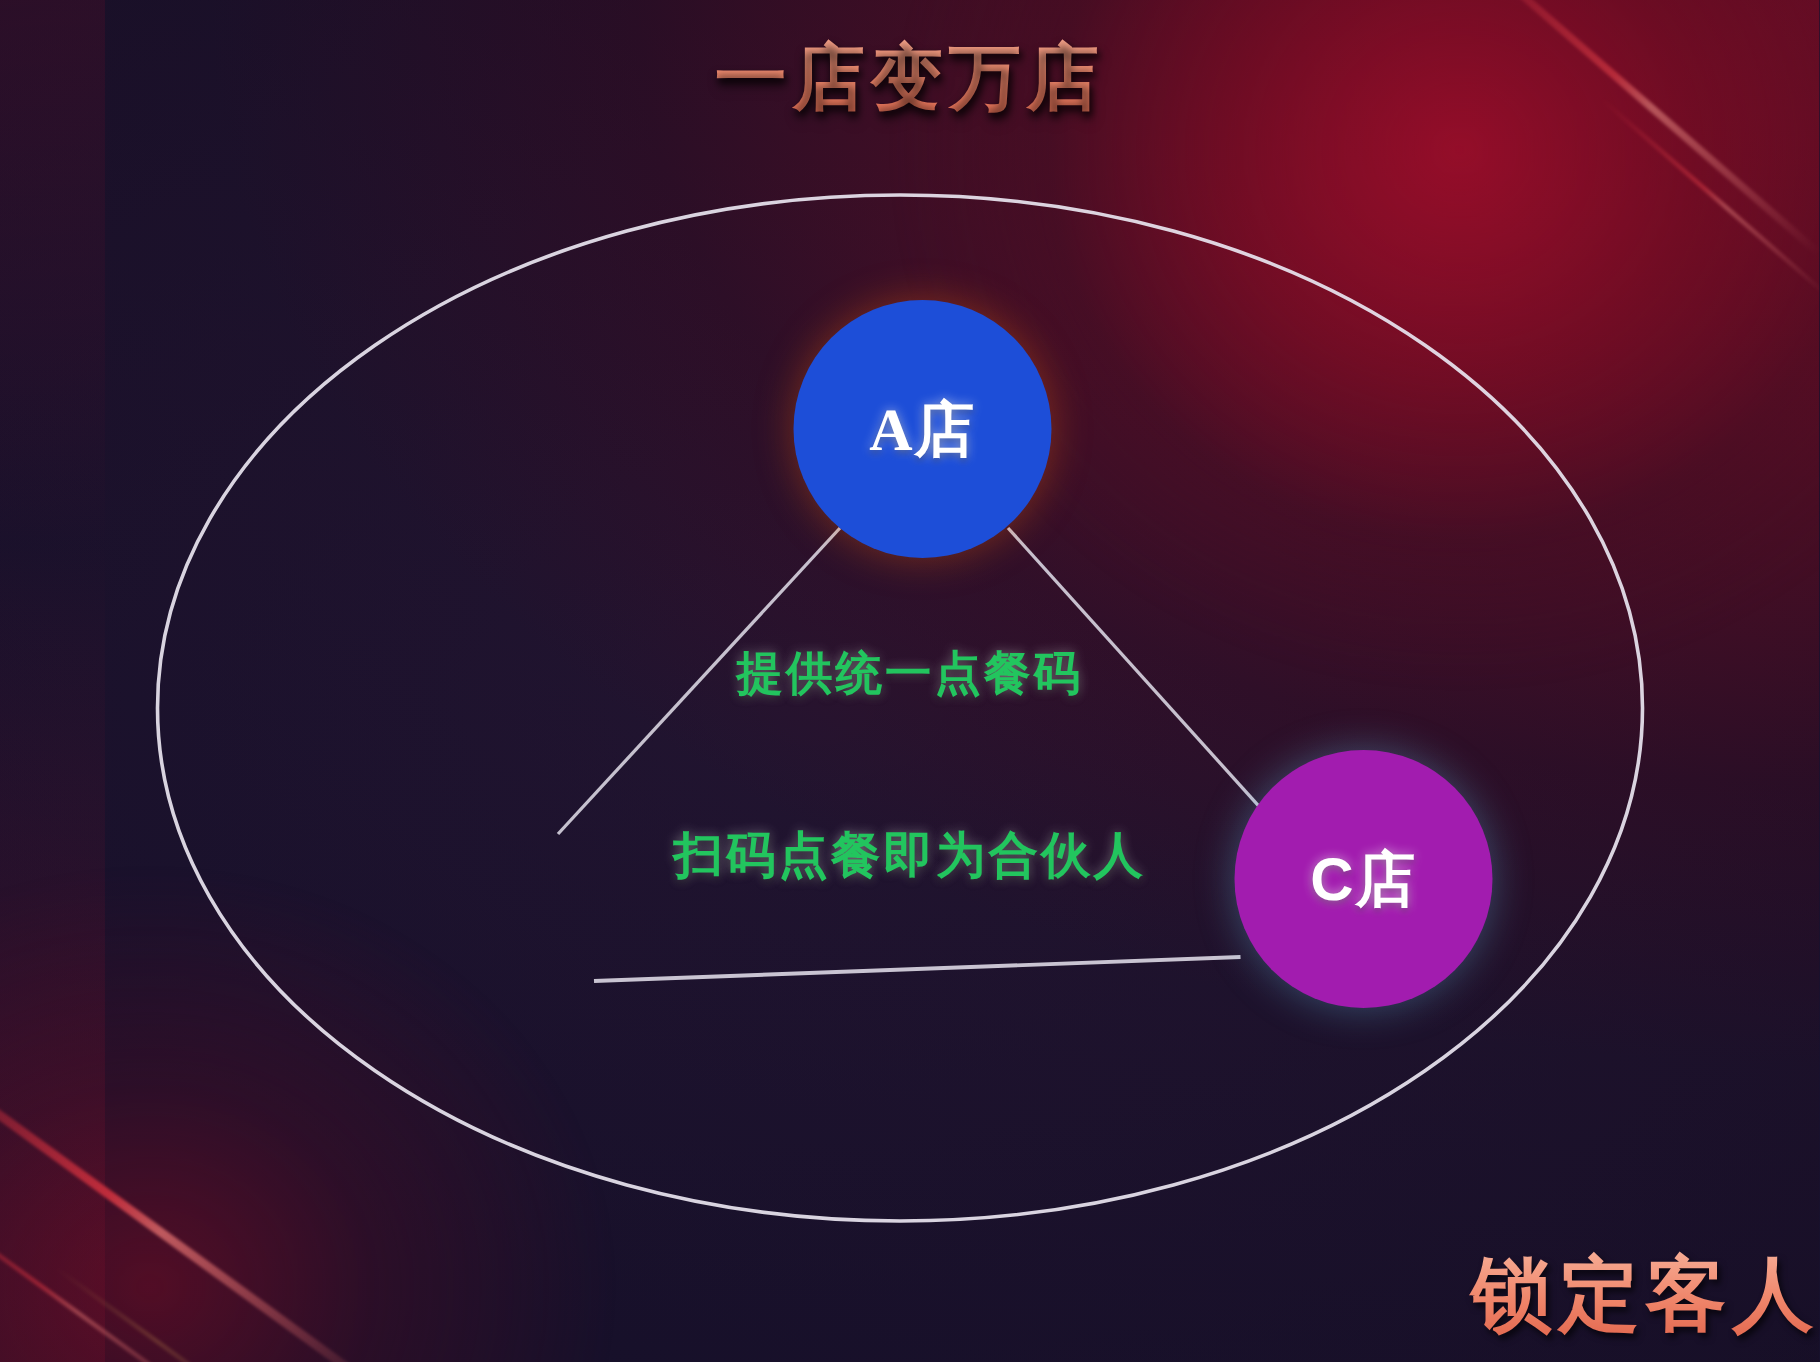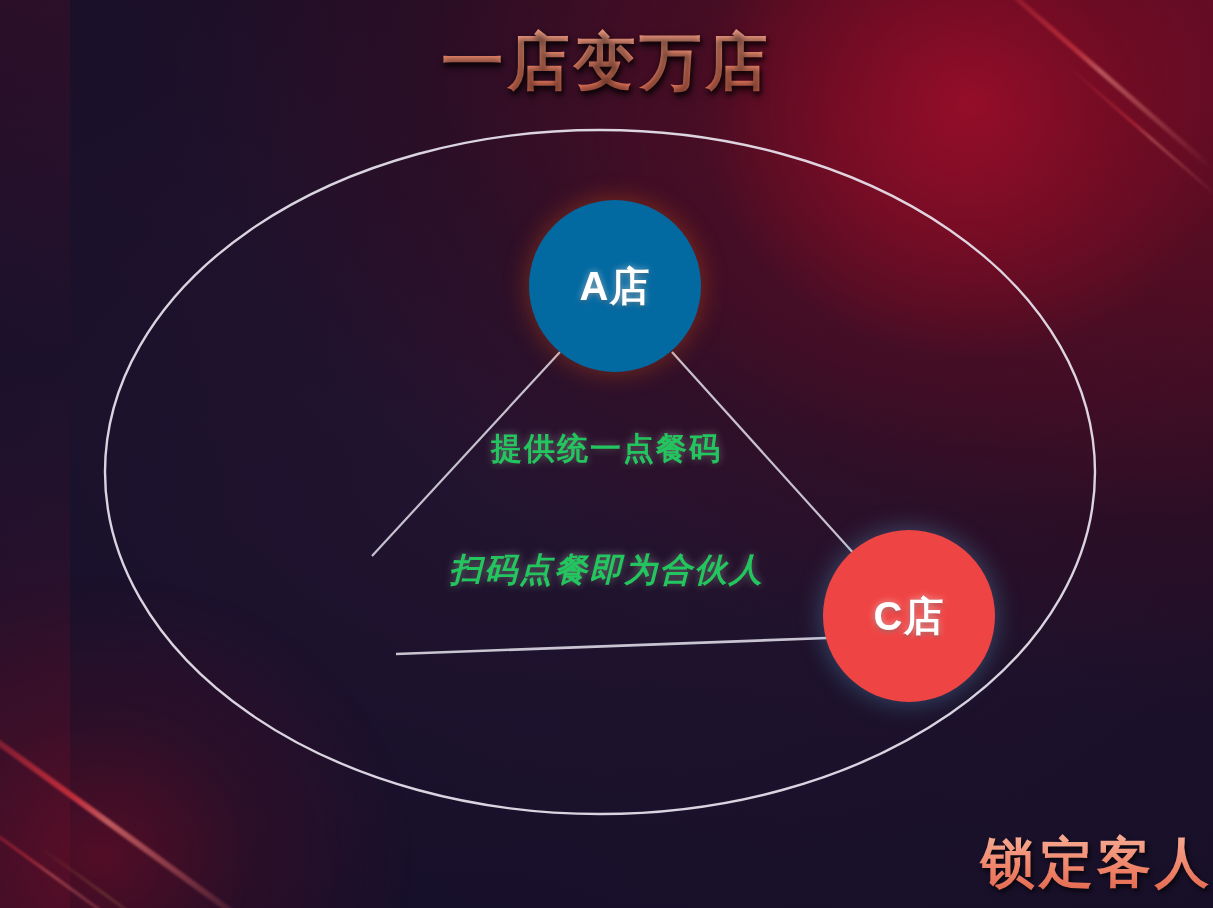--- a/index.html
+++ b/index.html
@@ -55,21 +55,21 @@
   .streak-tr-2 { width:200px; height:3px; right:-30px; top:130px; transform:rotate(41deg); opacity:.75; }
   .streak-bl-1 { width:420px; height:6px; left:-120px; bottom:96px; transform:rotate(36deg); }
   .streak-bl-2 { width:300px; height:3px; left:-110px; bottom:40px; transform:rotate(36deg); opacity:.7; }
   .streak-bl-3 { width:170px; height:3px; left:20px;  bottom:12px; transform:rotate(36deg); opacity:.45;
                  background:linear-gradient(90deg, rgba(200,120,60,0) 0%, rgba(214,140,80,.8) 50%, rgba(200,120,60,0) 100%); }
 
   
   .title {
     position:absolute; left:0; right:0; top:20px;
     text-align:center;
-    font-size:62px; font-weight:bold;
+    font-size:48px; font-weight:bold;
     letter-spacing:4px;
     color:#f0816a;
     background:linear-gradient(180deg,#f6a890 0%, #f08a6e 45%, #e4694f 100%);
     -webkit-background-clip:text; background-clip:text;
     -webkit-text-fill-color:transparent;
     text-shadow:0 3px 6px rgba(0,0,0,.55);
     filter:drop-shadow(2px 3px 2px rgba(0,0,0,.6));
   }
 
   .side-label {
@@ -103,39 +103,39 @@
   #diagram { position:absolute; inset:0; }
 
   .node {
     position:absolute;
     border-radius:50%;
     display:flex; align-items:center; justify-content:center;
     color:#ffffff; font-weight:bold; font-size:40px;
     letter-spacing:1px;
     text-shadow:0 0 7px rgba(255,255,255,.55), 0 2px 4px rgba(0,0,0,.35);
   }
-  .node-a { left:529px; top:200px; width:172px; height:172px; background:#0369a1;
-            box-shadow:0 0 26px rgba(242,96,12,.38); }
+  .node-a { left:529px; top:200px; width:172px; height:172px; background:#1d4ed8;
+            box-shadow:0 0 26px rgba(242,96,12,.38);font-family:Liberation Serif, serif; }
   .node-b { left:229px; top:530px; width:172px; height:172px; background:#b3349a;
             box-shadow:0 0 26px rgba(179,52,154,.35); }
-  .node-c { left:823px; top:530px; width:172px; height:172px; background:#ef4444;
+  .node-c { left:823px; top:500px; width:172px; height:172px; background:#a21caf;
             box-shadow:0 0 26px rgba(105,194,238,.35); }
 
   .center-text {
     position:absolute;
     left:0; right:0;
     text-align:center;
     color:#22c55e;
     font-weight:bold;
     font-size:31px;
     letter-spacing:2px;
     text-shadow:0 0 8px rgba(255,255,255,.40), 0 2px 5px rgba(0,0,0,.55);
   }
   .center-line-1 { top:428px; }
-  .center-line-2 { top:548px; font-size:33px;font-style:italic; }
+  .center-line-2 { top:548px; font-size:33px; }
 </style>
 </head>
 <body>
 
 <div id="stage">
 
   <div class="bg-base"></div>
   <div class="bg-topright-glow"></div>
   <div class="bg-bottomleft-glow"></div>
   <div class="bg-leftedge"></div>

